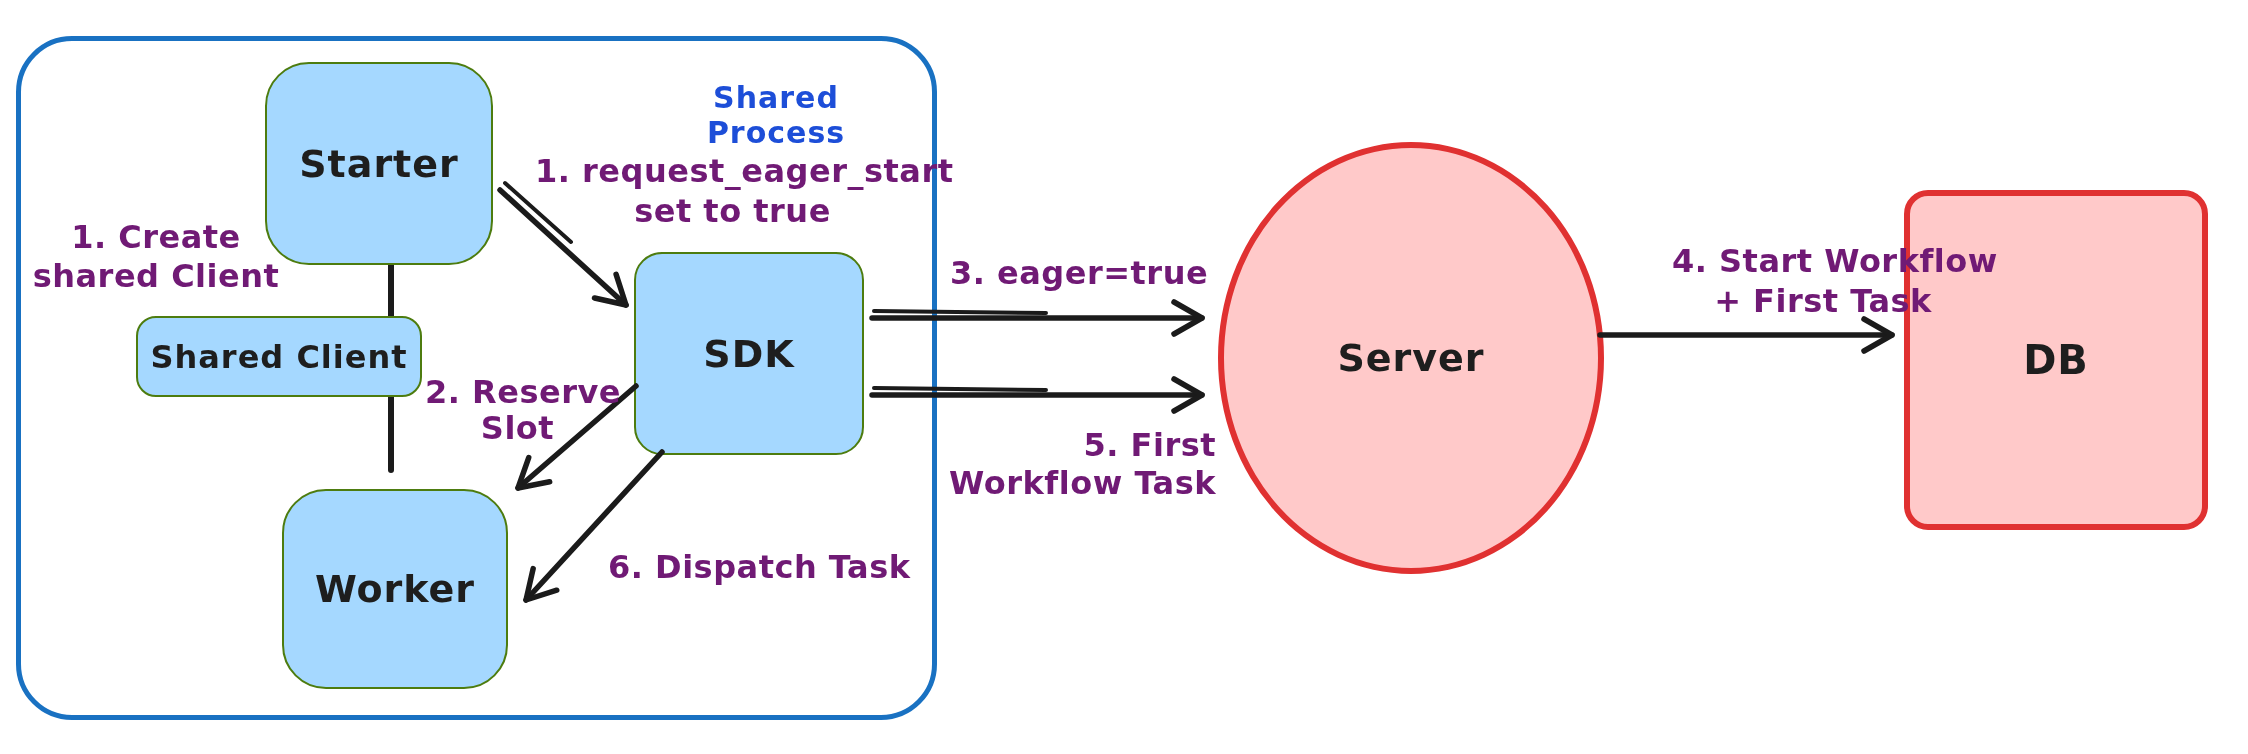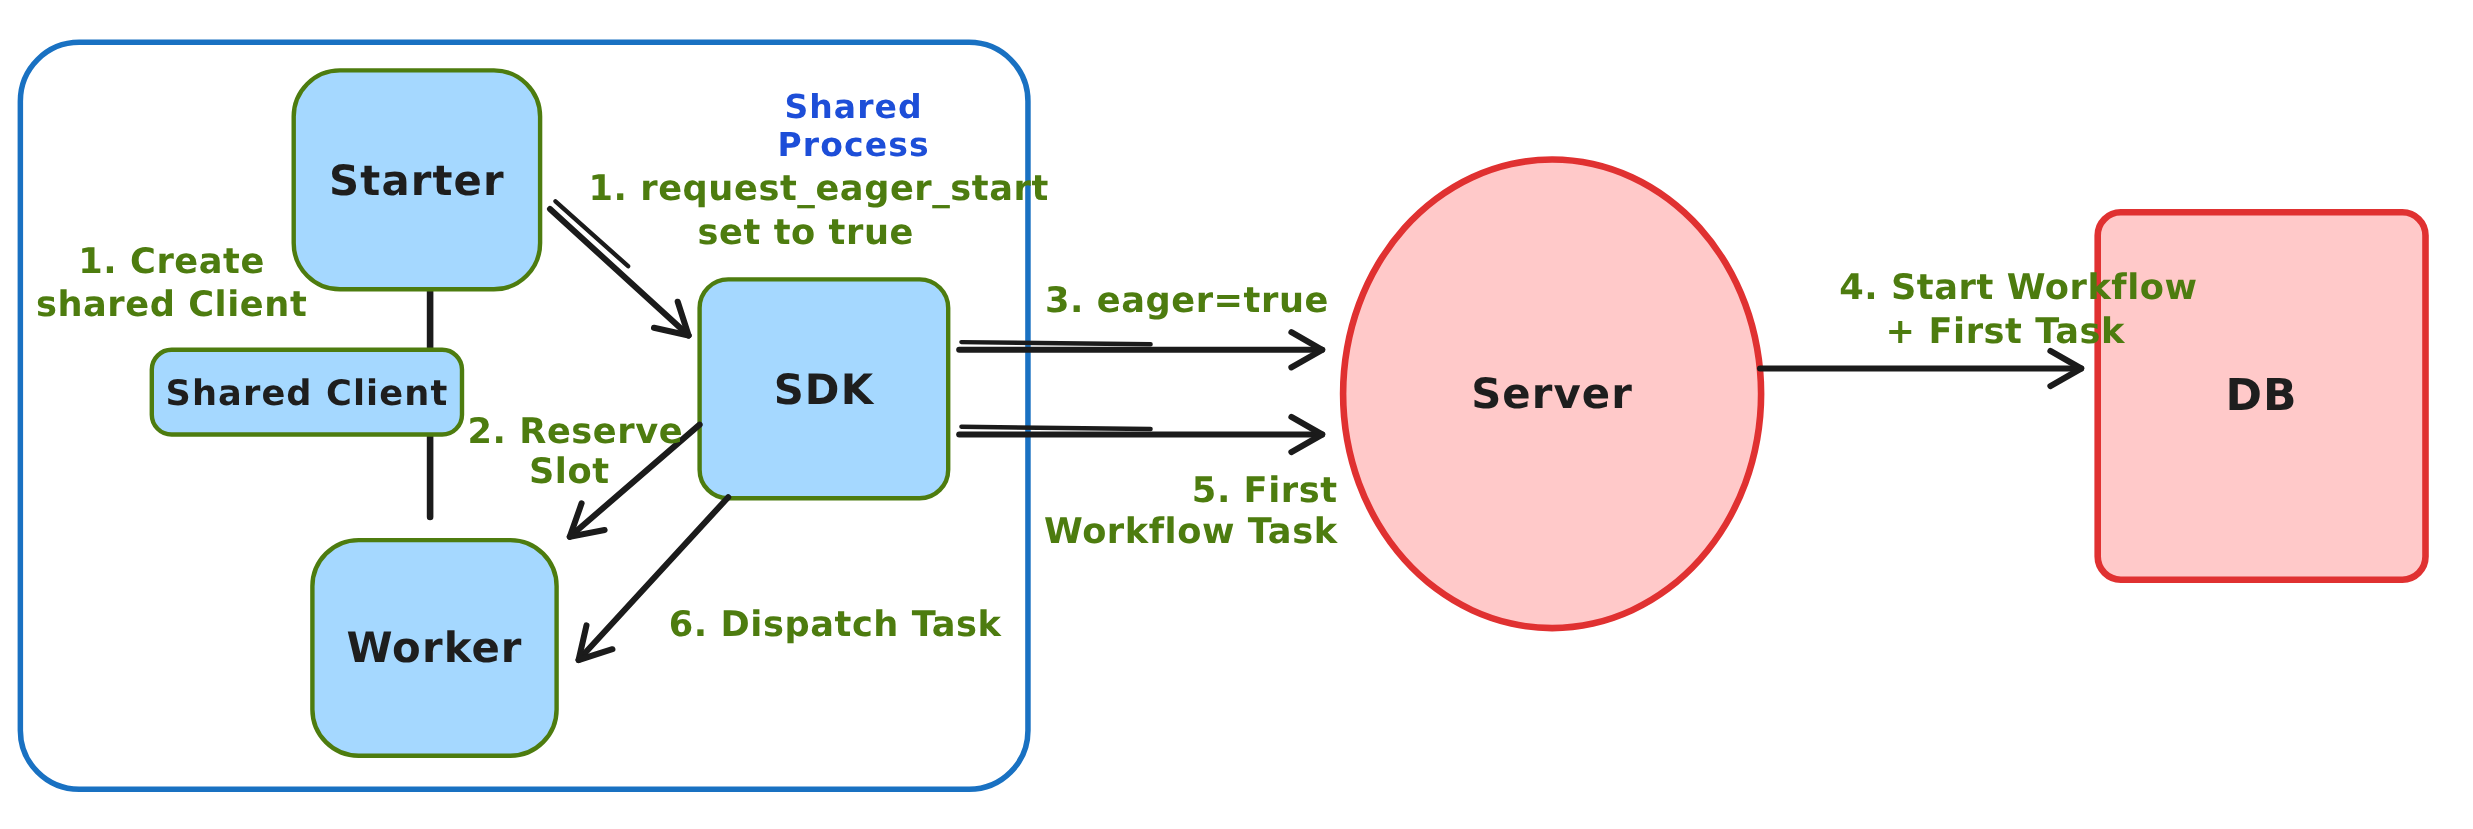--- a/index.html
+++ b/index.html
@@ -17,32 +17,32 @@
   .process-label{
     left:640px;top:56px;width:272px;text-align:center;
     color:#1d4ed8;font-size:30px;font-weight:600;letter-spacing:1px;margin-top:24px;
   }
   
   .node{
     display:flex;align-items:center;justify-content:center;
     box-sizing:border-box;text-align:center;
     font-weight:600;letter-spacing:1px;
   }
-  .node.blue{background:#a5d8ff;border:4px solid #4d7c0f;align-items:center;}
+  .node.blue{background:#a5d8ff;border:2px solid #4d7c0f;align-items:center;}
   .node.red{background:#ffc9c9;border:6px solid #e03131;}
   .node-starter{left:265px;top:62px;width:228px;height:203px;border-radius:44px;font-size:38px;}
   .node-shared-client{left:136px;top:316px;width:286px;height:81px;border-radius:20px;font-size:32px;}
   .node-worker{left:282px;top:466px;width:226px;height:200px;border-radius:44px;font-size:38px;margin-top:23px;}
   .node-sdk{left:634px;top:252px;width:230px;height:203px;border-radius:28px;font-size:38px;}
   .node-server{left:1218px;top:142px;width:386px;height:432px;border-radius:50%;border-width:7px;font-size:38px;}
   .node-db{left:1904px;top:190px;width:304px;height:340px;border-radius:24px;font-size:40px;}
   
   .note{
     text-align:center;font-size:32px;font-weight:600;letter-spacing:0.5px;
-    color:#4d7c0f;white-space:nowrap;
+    color:#701a75;white-space:nowrap;
   }
   .note div{white-space:nowrap;}
   .note-create{left:28px;top:218px;width:256px;line-height:39px;}
   .note-request{left:535px;top:151px;width:395px;line-height:40px;}
   .note-reserve{left:425px;top:374px;width:185px;line-height:36px;}
   .note-eager{left:950px;top:257px;width:252px;line-height:32px;}
   .note-first-task{left:938px;top:426px;width:278px;line-height:38px;text-align:right;}
   .note-start-workflow{left:1672px;top:241px;width:302px;line-height:40px;}
   .note-dispatch{left:608px;top:551px;width:296px;line-height:33px;}
   svg.overlay{position:absolute;left:0;top:0;pointer-events:none;}

